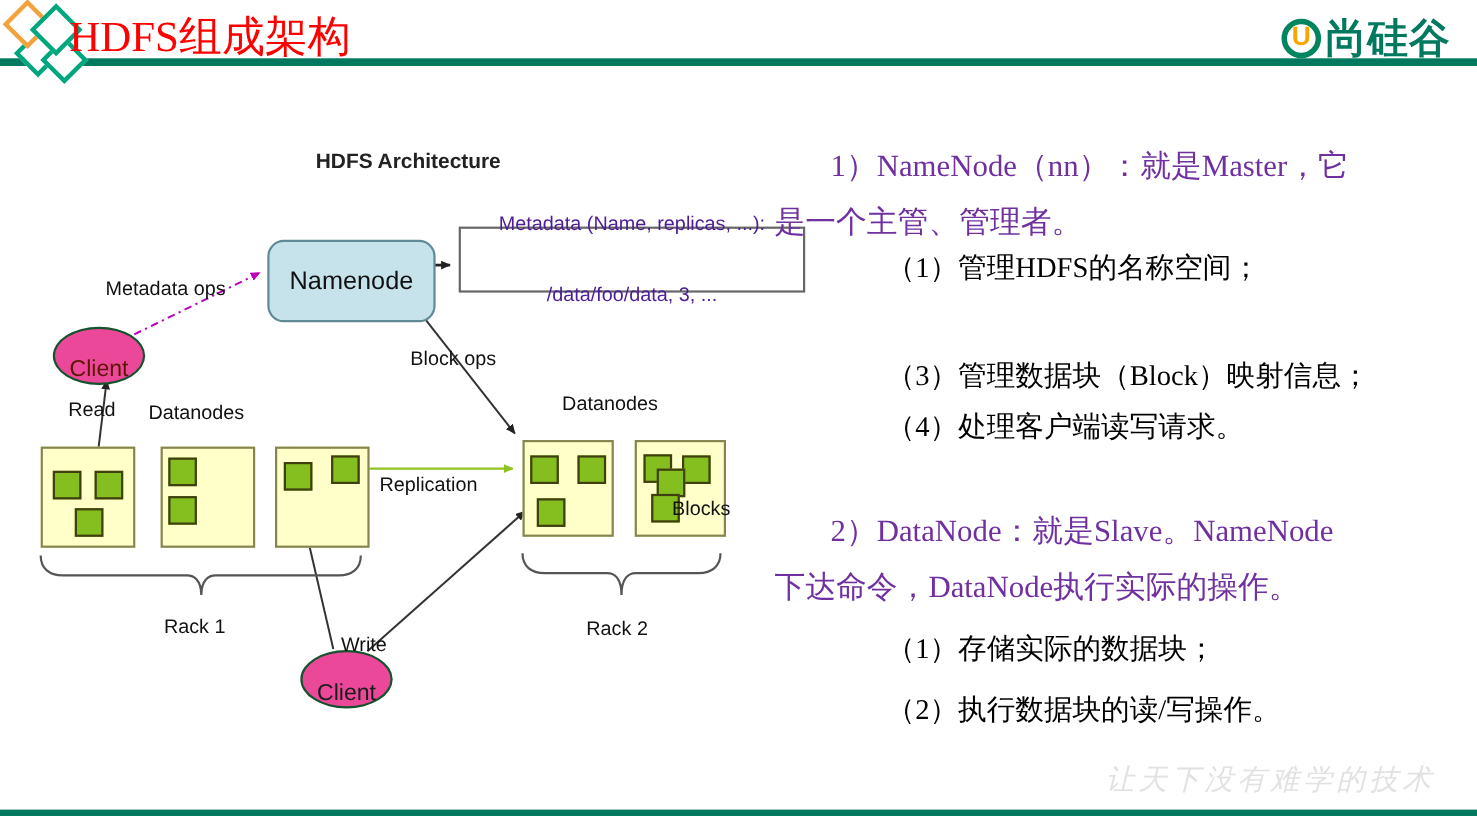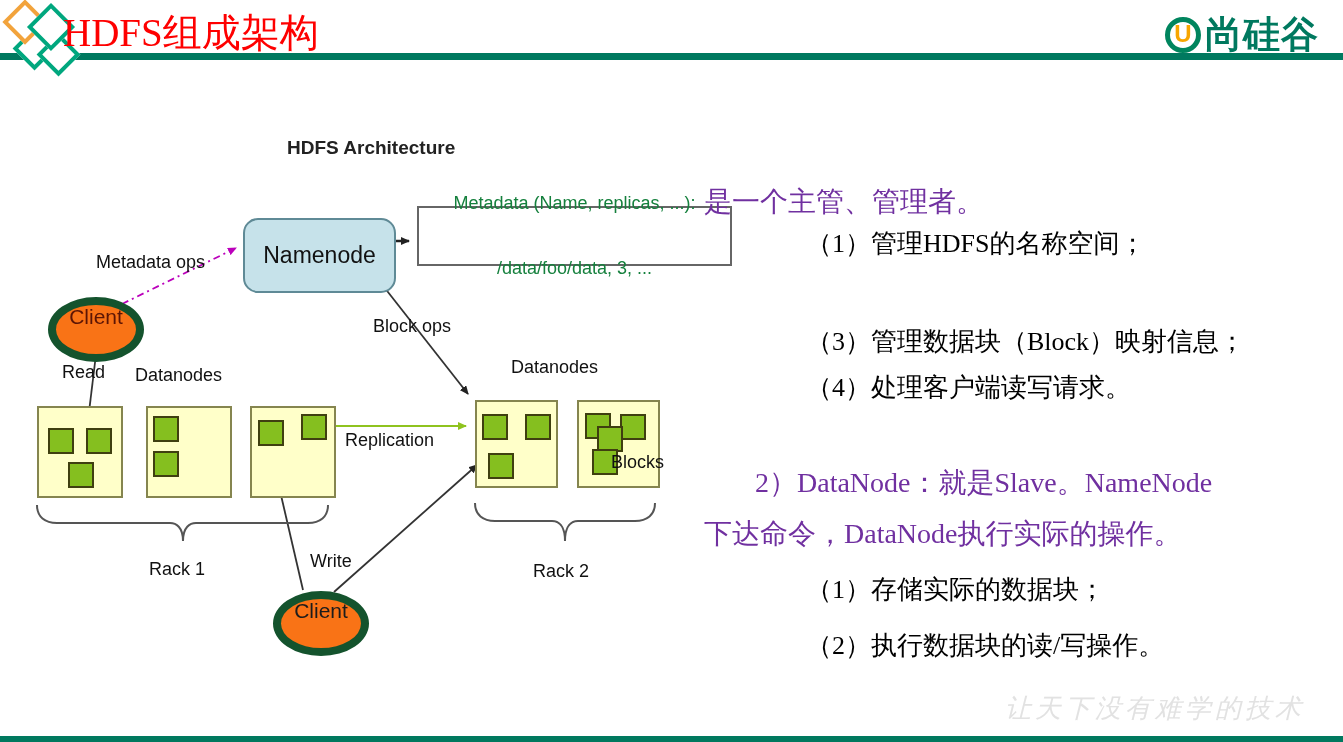--- a/index.html
+++ b/index.html
@@ -31,25 +31,25 @@
   .diag-label{position:absolute;font-size:18px;color:#111;white-space:nowrap;z-index:3;text-align:center;}
   .arch-title{position:absolute;left:287px;top:137px;font-size:19px;font-weight:600;color:#222;z-index:3;}
   .namenode-box{
     position:absolute;left:243px;top:218px;width:149px;height:71px;background:#c6e2ea;
     border:2px solid #5f8a96;border-radius:15px;display:flex;align-items:center;justify-content:center;
     font-size:23px;color:#111;z-index:2;
   }
   .metadata-box{
     position:absolute;left:417px;top:206px;width:311px;height:56px;background:#fff;
     border:2px solid #666;display:flex;flex-direction:column;align-items:center;justify-content:center;
-    font-size:18px;color:#15803d;line-height:1.3;z-index:2;gap:42px;
+    font-size:18px;color:#4c1d95;line-height:1.3;z-index:2;gap:42px;
   }
   .client{
-    position:absolute;width:80px;height:49px;background:#f97316;border:8px solid #14532d;border-radius:50%;
-    display:flex;align-items:flex-start;justify-content:center;font-size:21px;z-index:2;
+    position:absolute;width:80px;height:49px;background:#ec4899;border:2px solid #14532d;border-radius:50%;
+    display:flex;align-items:flex-end;justify-content:center;font-size:21px;z-index:2;
   }
   .client-top{left:48px;top:297px;color:#5c1505;}
   .client-bottom{left:273px;top:591px;color:#1c1c1c;}
   .dn-box{position:absolute;background:#ffffc9;border:2px solid #85854f;z-index:2;}
   .r1{top:406px;width:82px;height:88px;}
   .r2{top:400px;width:79px;height:84px;}
   .blk{position:absolute;width:26px;height:26px;background:#85bf1f;border:2px solid #3f3f10;box-sizing:border-box;z-index:3;}
   
   .note-purple{position:absolute;font-family:"Liberation Serif","DejaVu Serif",serif;
     font-size:28px;color:#7030a0;white-space:nowrap;z-index:3;}
@@ -150,22 +150,23 @@
 
   <div class="diag-label" style="left:96px;top:252px;">Metadata ops</div>
   <div class="diag-label" style="left:373px;top:316px;">Block ops</div>
   <div class="diag-label" style="left:62px;top:362px;">Read</div>
   <div class="diag-label" style="left:135px;top:365px;">Datanodes</div>
   <div class="diag-label" style="left:511px;top:357px;">Datanodes</div>
   <div class="diag-label" style="left:345px;top:430px;">Replication</div>
   <div class="diag-label" style="left:611px;top:452px;">Blocks</div>
   <div class="diag-label" style="left:149px;top:559px;">Rack 1</div>
   <div class="diag-label" style="left:533px;top:561px;">Rack 2</div>
-  <div class="diag-label" style="left:310px;top:551px;">Write</div>
+  <div class="diag-label" style="left:310px;top:576px;">Write</div>
 
+  <div class="note-purple" style="left:755px;top:132px;">1）NameNode（nn）：就是Master，它</div>
   <div class="note-purple" style="left:704px;top:183px;">是一个主管、管理者。</div>
   <div class="note-black" style="left:806px;top:226px;">（1）管理HDFS的名称空间；</div>
   <div class="note-black" style="left:806px;top:324px;">（3）管理数据块（Block）映射信息；</div>
   <div class="note-black" style="left:806px;top:370px;">（4）处理客户端读写请求。</div>
   <div class="note-purple" style="left:755px;top:464px;">2）DataNode：就是Slave。NameNode</div>
   <div class="note-purple" style="left:704px;top:515px;">下达命令，DataNode执行实际的操作。</div>
   <div class="note-black" style="left:806px;top:572px;">（1）存储实际的数据块；</div>
   <div class="note-black" style="left:806px;top:628px;">（2）执行数据块的读/写操作。</div>
 
   <div class="watermark">让天下没有难学的技术</div>

